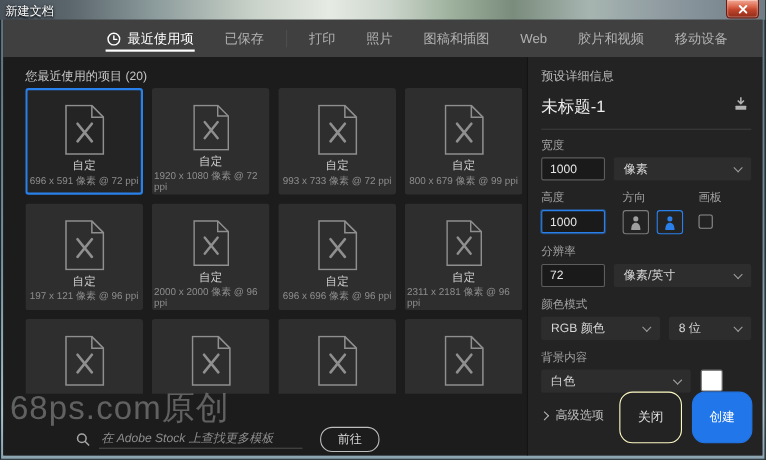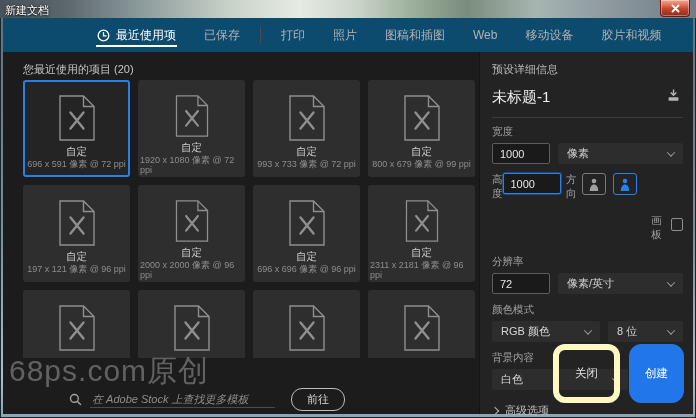--- a/index.html
+++ b/index.html
@@ -19,21 +19,21 @@
     border:1px solid #74190c; border-top:none; border-radius:0 0 4px 4px;
     background:linear-gradient(180deg,#f2ab97 0%,#dd6a50 35%,#c2452c 55%,#8f2c18 100%);
     box-shadow:inset 0 0 0 1px rgba(255,255,255,.35); cursor:pointer;
     display:flex; align-items:center; justify-content:center; }
 
   
   .dialog { position:absolute; left:3px; right:3px; top:18px; bottom:4px;
     background:#1d1d1d; display:flex; flex-direction:column; }
 
   
-  .tabbar { height:34px; flex:0 0 34px; background:#0c4a6e; display:flex;
+  .tabbar { height:34px; flex:0 0 34px; background:#404040; display:flex;
     align-items:center; padding-left:80px; }
   .tab { position:relative; height:34px; display:flex; align-items:center; gap:6px;
     padding:0 14px; font-size:12px; color:#b2b2b2; cursor:pointer; white-space:nowrap; }
   .tab.active { color:#ffffff; }
   .tab.active::after { content:""; position:absolute; left:13px; right:13px; bottom:5px;
     height:2px; background:#ffffff; }
   .tab-divider { width:1px; height:16px; background:#4d4d4d; margin:0 6px; }
 
   .body-row { flex:1; display:flex; min-height:0; }
 
@@ -77,37 +77,37 @@
     border-radius:2px; color:#e6e6e6; font-size:11px; padding:0 7px; outline:none; }
   .num-input.focused { border-color:#2a80eb; box-shadow:0 0 0 1px rgba(42,128,235,.4); }
   .dd { height:21px; background:#2d2d2d; border-radius:2px; display:flex;
     align-items:center; padding:0 9px; color:#d6d6d6; font-size:11px; cursor:pointer;gap:16px; }
   .chev { width:6px; height:6px; border-right:1.4px solid #9c9c9c;
     border-bottom:1.4px solid #9c9c9c; transform:rotate(45deg) translate(-1px,-1px);
     margin-left:auto; }
   .chev-right { display:inline-block; width:6px; height:6px; border-right:1.4px solid #b5b5b5;
     border-bottom:1.4px solid #b5b5b5; transform:rotate(-45deg); margin-right:7px; }
 
-  .col { display:flex; flex-direction:row; }
+  .col { display:flex; flex-direction:column; }
   .ori-row { display:flex; gap:7px; }
   .ori-btn { width:24px; height:22px; border:1px solid #7b7b7b; border-radius:3px;
     display:flex; align-items:center; justify-content:center; cursor:pointer; }
   .ori-btn.selected { border-color:#2a80eb; }
   .checkbox { width:13px; height:13px; border:1px solid #8f8f8f; border-radius:2px;
     margin-top:4px; cursor:pointer; background:transparent; }
 
   .swatch { width:20px; height:20px; background:#ffffff; border:1px solid #6f6f6f;
     border-radius:2px; margin-left:9px; cursor:pointer; }
 
   .advanced { display:flex; align-items:center; margin-top:13px; font-size:11px;
     color:#c0c0c0; cursor:pointer; }
 
   .footer-btns { position:absolute; right:9px; bottom:11px; display:flex; gap:9px; }
-  .btn-close { padding:16px 16px; font-size:11.5px; color:#e0e0e0; background:transparent;
-    border:6px solid #fef9c3; border-radius:12px; cursor:pointer; }
+  .btn-close { padding:4px 16px; font-size:11.5px; color:#e0e0e0; background:transparent;
+    border:1px solid #fef9c3; border-radius:12px; cursor:pointer; }
   .btn-create { padding:15px 15px; font-size:11.5px; color:#ffffff; background:#2176e9;
     border:1px solid #2176e9; border-radius:12px; cursor:pointer; }
 </style>
 </head>
 <body>
 
 <div class="window">
 
   <div class="titlebar">
     <span class="title-text">新建文档</span>
@@ -144,25 +144,25 @@
         <div class="tab">
 
     <span>图稿和插图</span>
   </div>
         <div class="tab">
 
     <span>Web</span>
   </div>
         <div class="tab">
 
+    <span>胶片和视频</span>
+  </div>
+        <div class="tab">
+
     <span>移动设备</span>
-  </div>
-        <div class="tab">
-
-    <span>胶片和视频</span>
   </div>
       </div>
 
     <div class="body-row">
 
       <div class="left-pane">
         <div class="recent-header">您最近使用的项目 (20)</div>
         <div class="card-grid">
             <div class="card selected">
     <svg class="doc-ico" width="36" height="46" viewBox="0 0 36 46">
@@ -323,21 +323,21 @@
                 </svg>
               </div>
               <div class="ori-btn selected">
                 <svg width="12" height="15" viewBox="0 0 12 15">
                   <circle cx="6" cy="4" r="2.3" fill="#2a80eb"></circle>
                   <path d="M1.8 14 C1.8 9.8 3.6 7.6 6 7.6 C8.4 7.6 10.2 9.8 10.2 14 Z" fill="#2a80eb"></path>
                 </svg>
               </div>
             </div>
           </div>
-          <div class="col" style="margin-left:14px;margin-top:41px;">
+          <div class="col" style="margin-left:14px;">
             <div class="fld-label">画板</div>
             <div class="checkbox"></div>
           </div>
         </div>
 
         <div class="fld-label">分辨率</div>
         <div class="row">
           <input class="num-input" type="text" value="72" style="">
           <div class="dd" style="flex:1; margin-left:8px;justify-content:space-between;">
             <span>像素/英寸</span>

